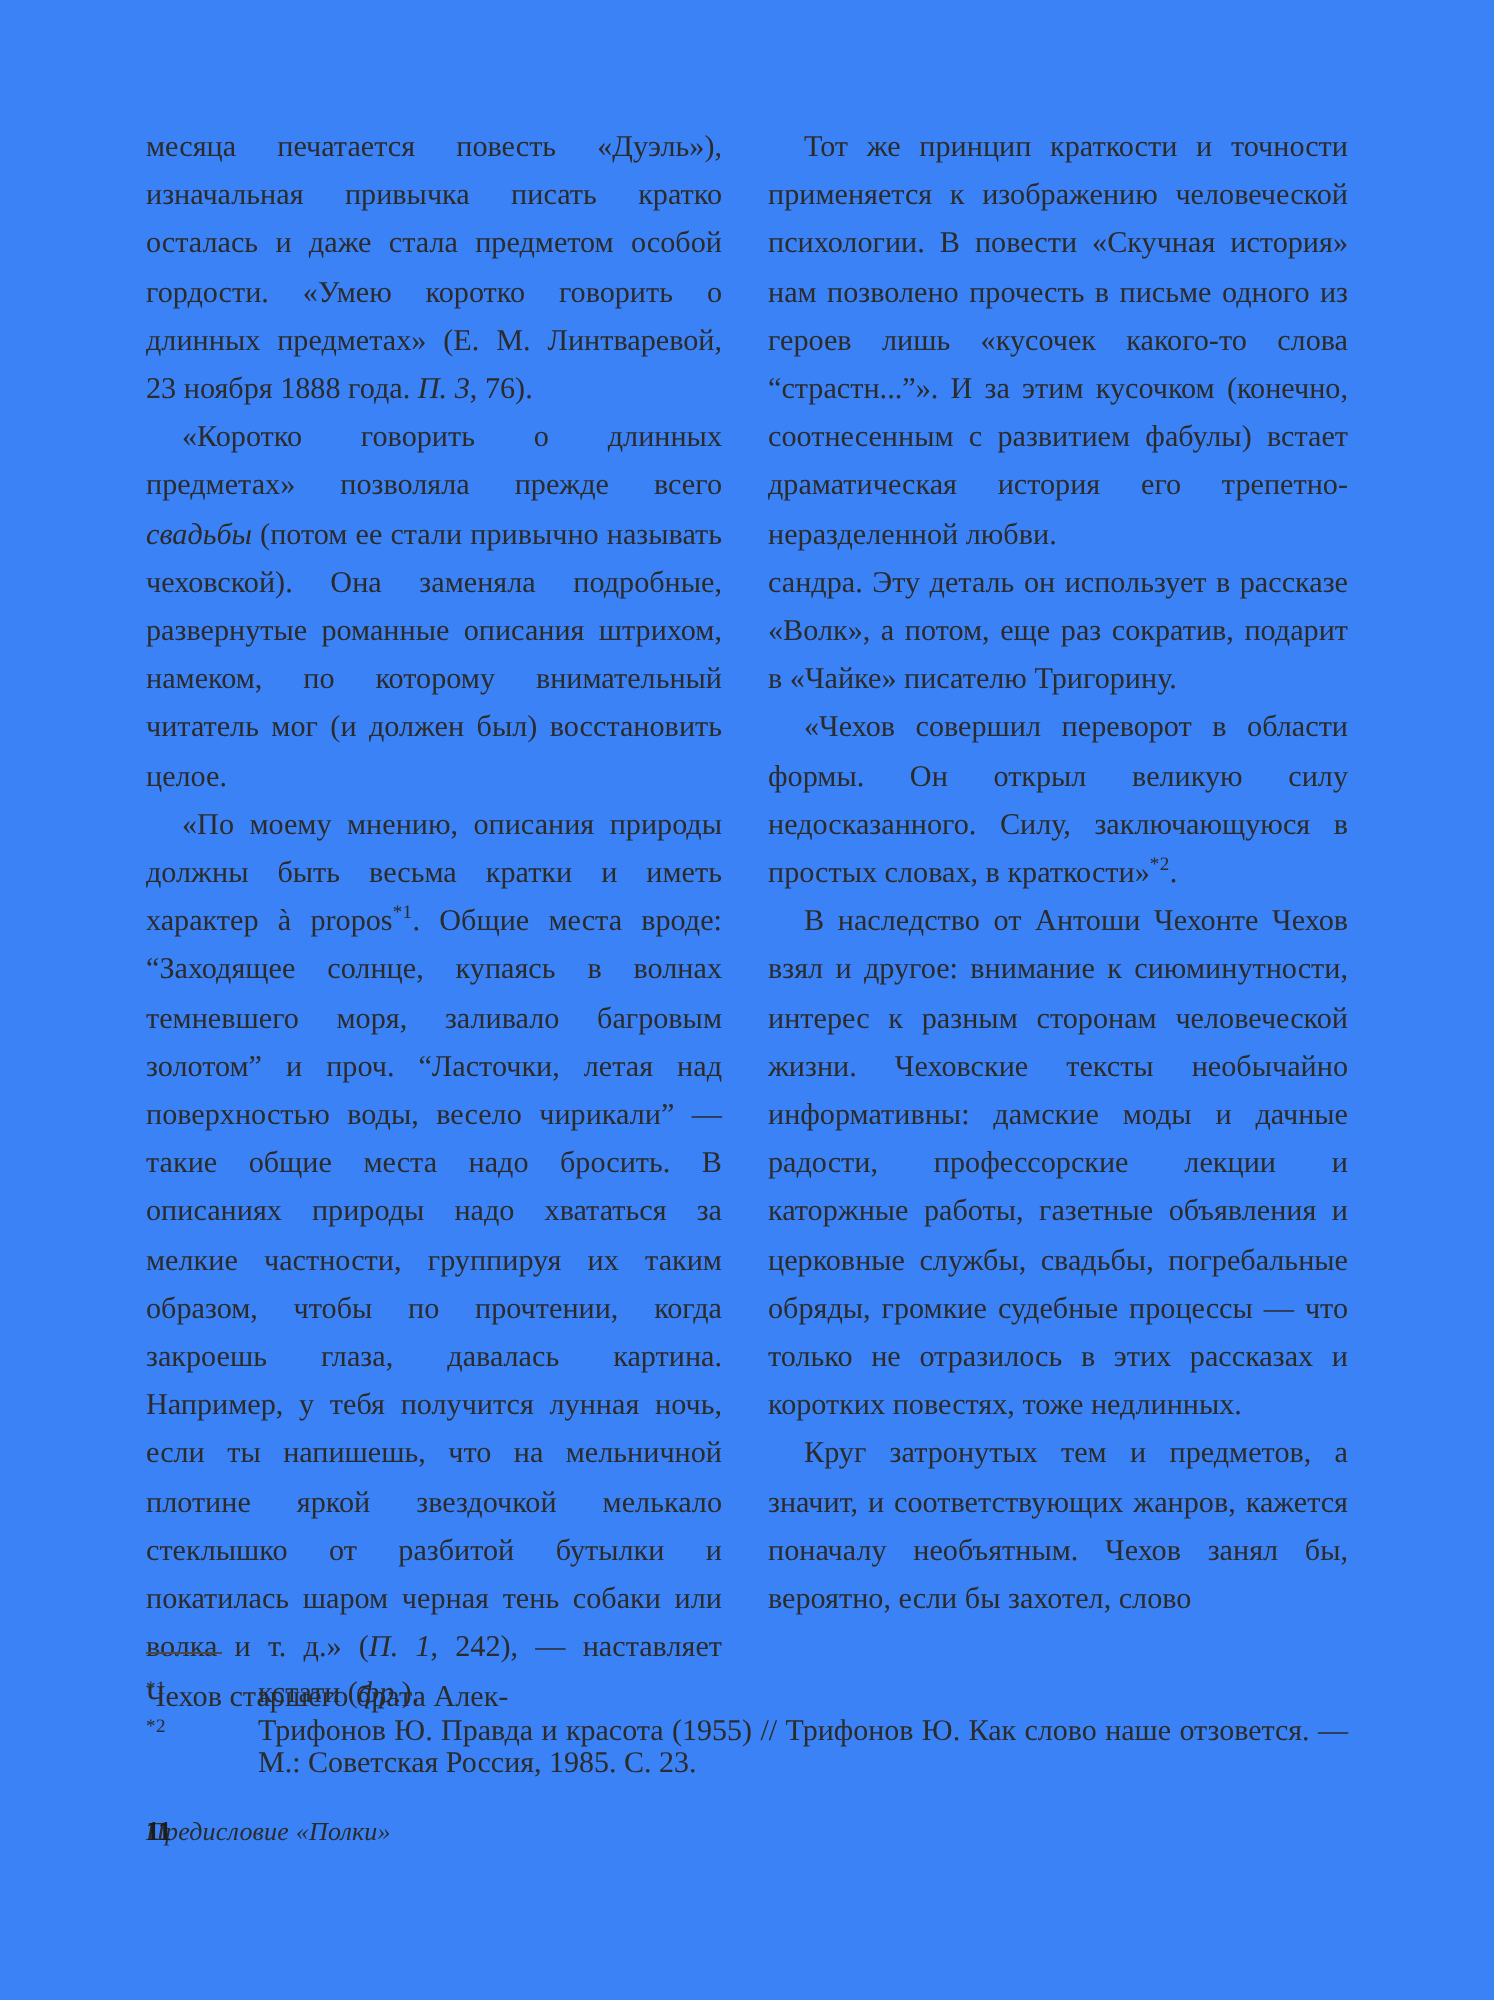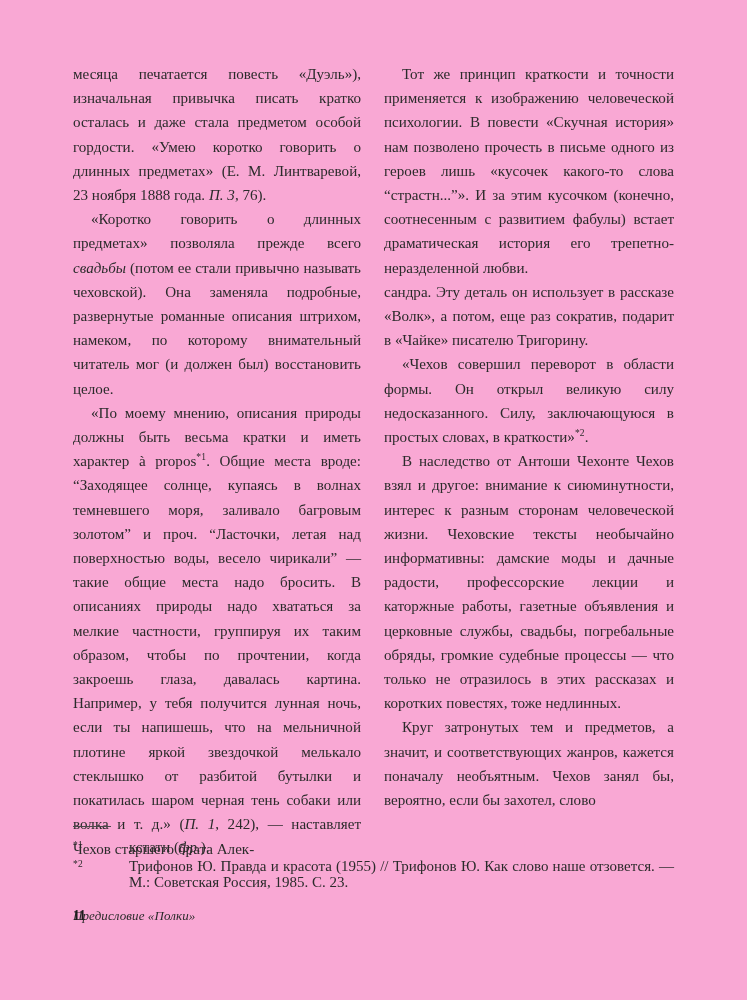--- a/index.html
+++ b/index.html
@@ -4,21 +4,21 @@
 <style>
   html, body {
     margin: 0;
     padding: 0;
     background: #ffffff;
   }
   .page {
     position: relative;
     width: 747px;
     height: 1000px;
-    background: #f9a8d4;
+    background: #3b82f6;
     box-sizing: border-box;
     font-family: "Liberation Serif", "DejaVu Serif", serif;
     color: #2b2b2b;
     overflow: hidden;
   }
 
   
   .body-area {
     position: absolute;
     left: 73px;

